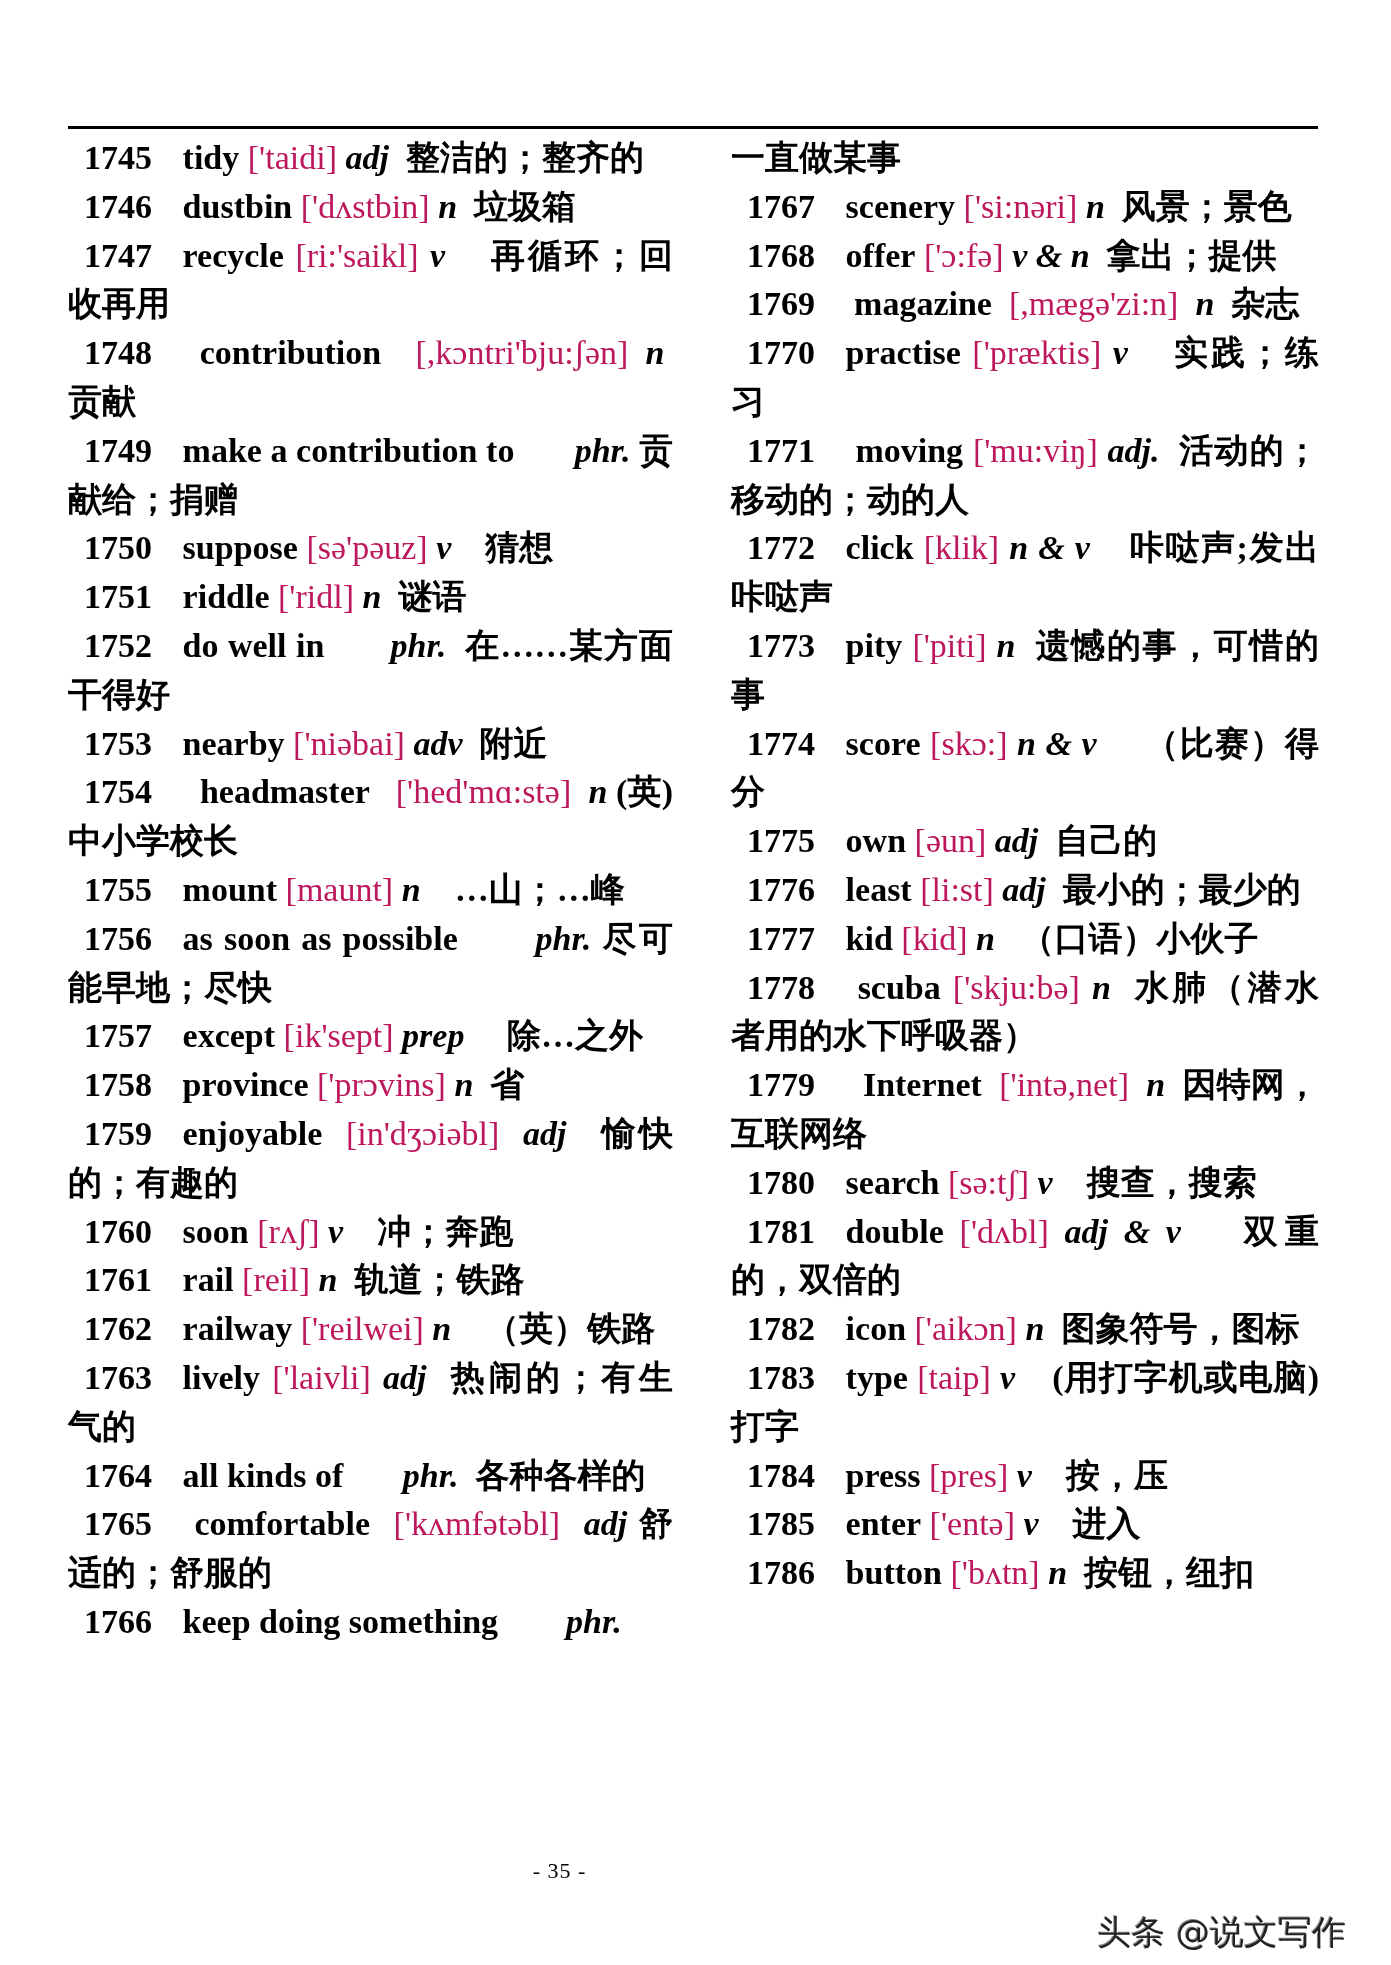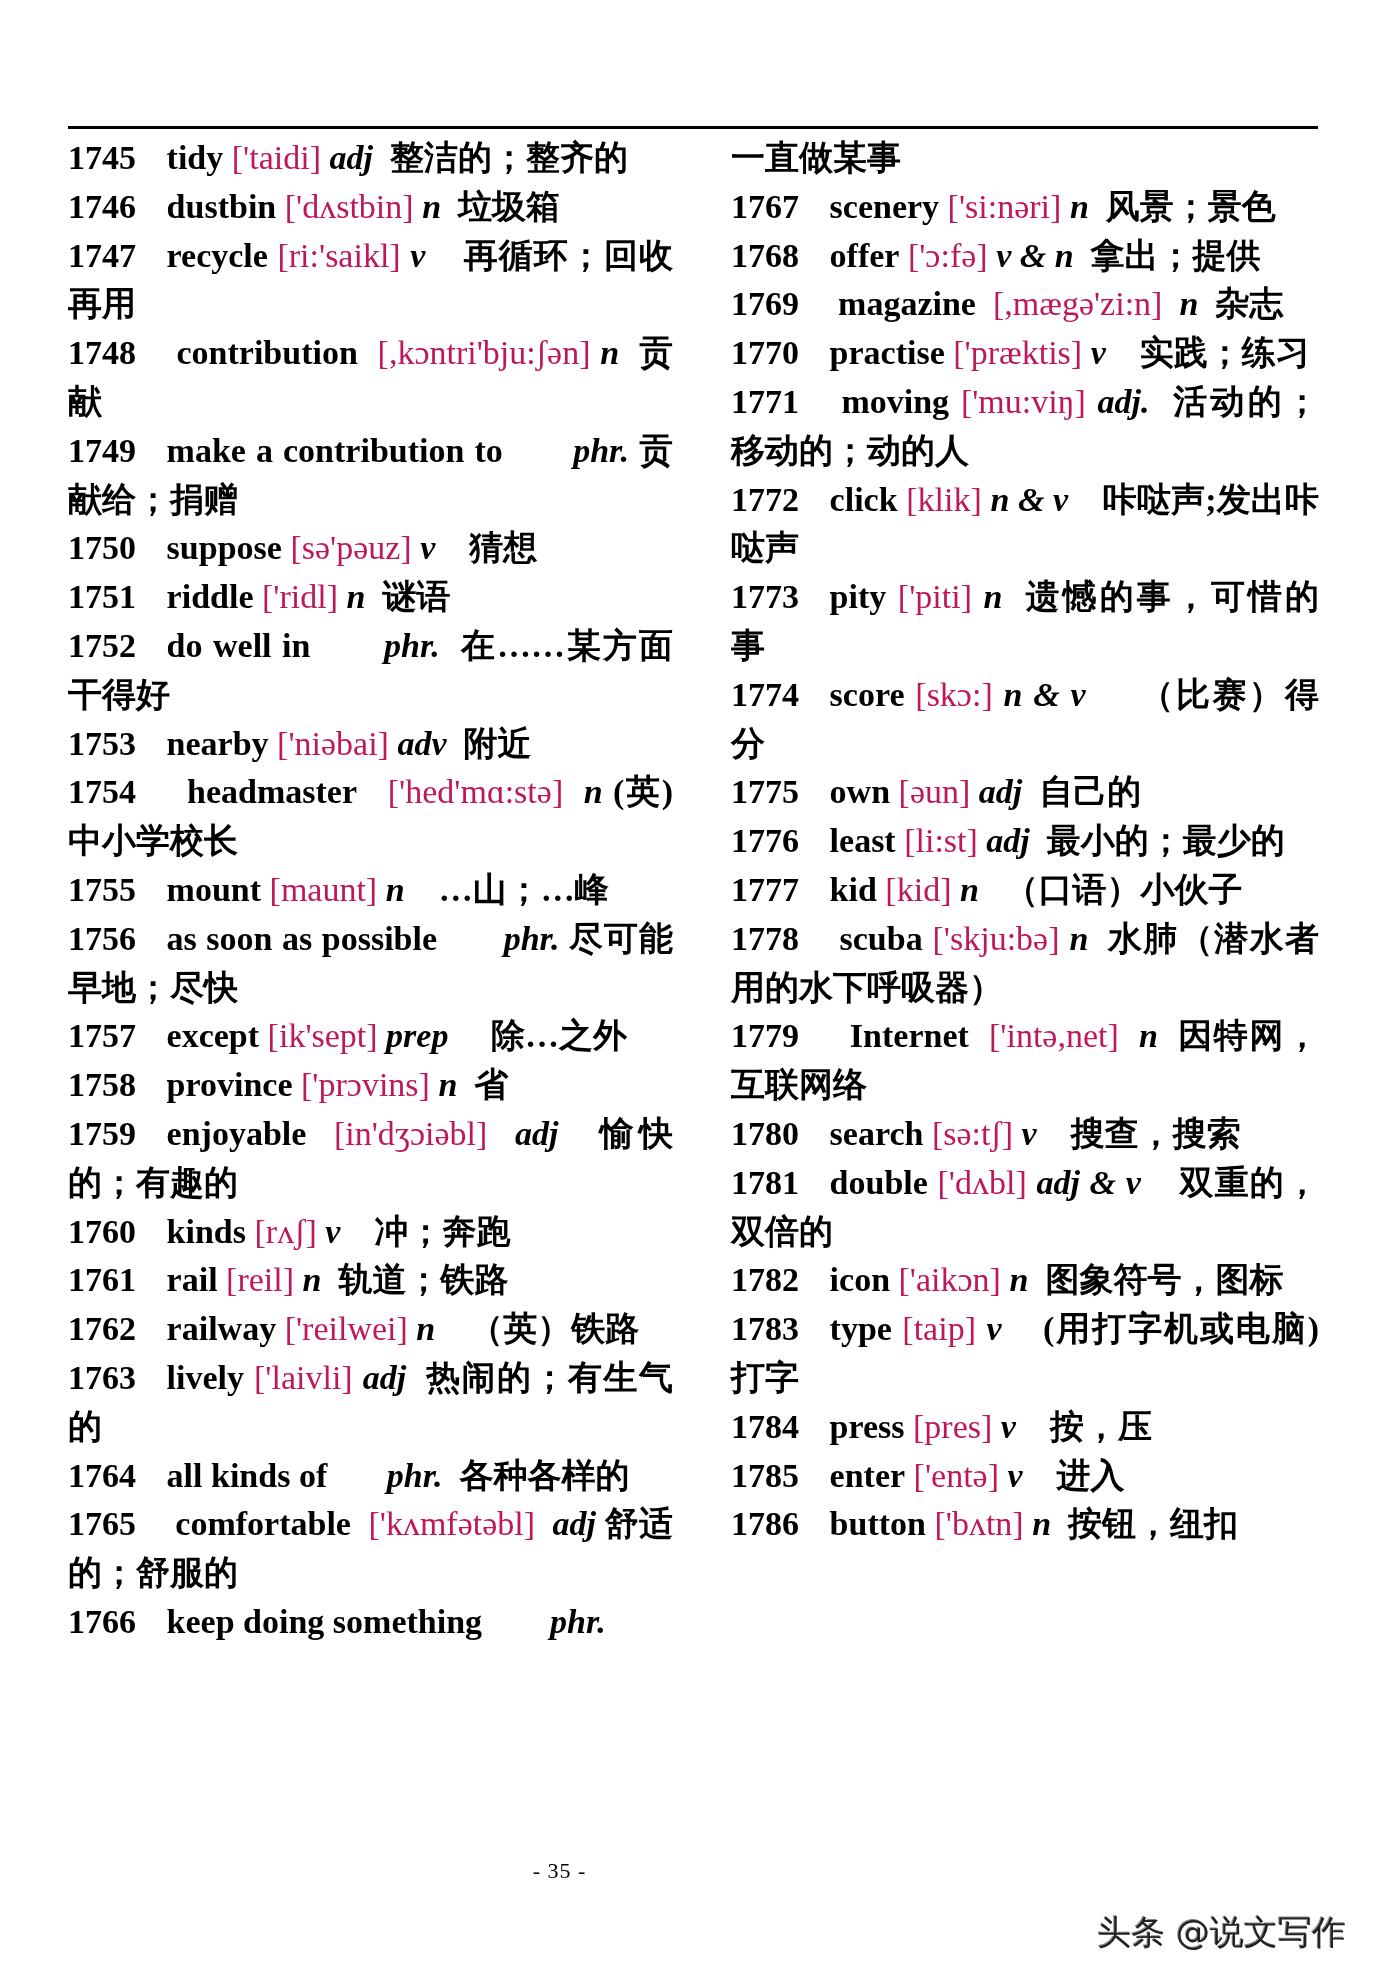--- a/index.html
+++ b/index.html
@@ -12,21 +12,21 @@
       position: absolute; left: 68px; top: 126px; width: 1250px; height: 3px; background: #000;
     }
     .col {
       position: absolute; top: 134px; width: 605px;
       font-size: 34px; line-height: 48.8px;
       text-align: justify;
     }
     .col.left { left: 68px; }
     .col.right { left: 731px; width: 588px; }
     .entry { margin: 0; }
-    .num { font-weight: bold; margin-right: 0.9em; }
+    .num { font-weight: bold; margin-right: 0.9em; margin-left: 16px; }
     .word { font-weight: bold; }
     .ipa { color: #be185d; font-weight: normal; }
     .pos { font-weight: bold; font-style: italic; }
     .zh { font-weight: bold; }
     .page-num {
       position: absolute; left: 0; width: 1119px; top: 1858px; text-align: center;
       font-size: 22px; letter-spacing: 1px;
     }
     .watermark {
       position: absolute; right: 45px; top: 1910px;
@@ -48,21 +48,21 @@
   <p class="entry"><span class="num">1750</span><span class="word">suppose</span> <span class="ipa">[sə'pəuz]</span> <span class="pos">v</span>&nbsp;&nbsp;&nbsp; <span class="zh">猜想</span></p>
   <p class="entry"><span class="num">1751</span><span class="word">riddle</span> <span class="ipa">['ridl]</span> <span class="pos">n</span>&nbsp; <span class="zh">谜语</span></p>
   <p class="entry"><span class="num">1752</span><span class="word">do well in</span>&nbsp;&nbsp;&nbsp;&nbsp;&nbsp;&nbsp; <span class="pos">phr.</span>&nbsp; <span class="zh">在……某方面干得好</span></p>
   <p class="entry"><span class="num">1753</span><span class="word">nearby</span> <span class="ipa">['niəbai]</span> <span class="pos">adv</span>&nbsp; <span class="zh">附近</span></p>
   <p class="entry"><span class="num">1754</span>&nbsp;&nbsp;<span class="word">headmaster</span>&nbsp;&nbsp; <span class="ipa">['hed'mɑ:stə]</span>&nbsp; <span class="pos">n</span> <span class="zh">(英)中小学校长</span></p>
   <p class="entry"><span class="num">1755</span><span class="word">mount</span> <span class="ipa">[maunt]</span> <span class="pos">n</span>&nbsp;&nbsp;&nbsp; <span class="zh">…山；…峰</span></p>
   <p class="entry"><span class="num">1756</span><span class="word">as soon as possible</span>&nbsp;&nbsp;&nbsp;&nbsp;&nbsp;&nbsp; <span class="pos">phr.</span> <span class="zh">尽可能早地；尽快</span></p>
   <p class="entry"><span class="num">1757</span><span class="word">except</span> <span class="ipa">[ik'sept]</span> <span class="pos">prep</span>&nbsp;&nbsp;&nbsp;&nbsp; <span class="zh">除…之外</span></p>
   <p class="entry"><span class="num">1758</span><span class="word">province</span> <span class="ipa">['prɔvins]</span> <span class="pos">n</span>&nbsp; <span class="zh">省</span></p>
   <p class="entry"><span class="num">1759</span><span class="word">enjoyable</span>&nbsp; <span class="ipa">[in'dʒɔiəbl]</span>&nbsp; <span class="pos">adj</span>&nbsp;&nbsp; <span class="zh">愉快的；有趣的</span></p>
-  <p class="entry"><span class="num">1760</span><span class="word">kinds</span> <span class="ipa">[rʌʃ]</span> <span class="pos">v</span>&nbsp;&nbsp;&nbsp; <span class="zh">冲；奔跑</span></p>
+  <p class="entry"><span class="num">1760</span><span class="word">soon</span> <span class="ipa">[rʌʃ]</span> <span class="pos">v</span>&nbsp;&nbsp;&nbsp; <span class="zh">冲；奔跑</span></p>
   <p class="entry"><span class="num">1761</span><span class="word">rail</span> <span class="ipa">[reil]</span> <span class="pos">n</span>&nbsp; <span class="zh">轨道；铁路</span></p>
   <p class="entry"><span class="num">1762</span><span class="word">railway</span> <span class="ipa">['reilwei]</span> <span class="pos">n</span>&nbsp;&nbsp;&nbsp; <span class="zh">（英）铁路</span></p>
   <p class="entry"><span class="num">1763</span><span class="word">lively</span> <span class="ipa">['laivli]</span> <span class="pos">adj</span>&nbsp; <span class="zh">热闹的；有生气的</span></p>
   <p class="entry"><span class="num">1764</span><span class="word">all kinds of</span>&nbsp;&nbsp;&nbsp;&nbsp;&nbsp;&nbsp; <span class="pos">phr.</span>&nbsp; <span class="zh">各种各样的</span></p>
   <p class="entry"><span class="num">1765</span>&nbsp;<span class="word">comfortable</span>&nbsp; <span class="ipa">['kʌmfətəbl]</span>&nbsp; <span class="pos">adj</span> <span class="zh">舒适的；舒服的</span></p>
   <p class="entry"><span class="num">1766</span><span class="word">keep doing something</span>&nbsp;&nbsp;&nbsp;&nbsp;&nbsp;&nbsp;&nbsp; <span class="pos">phr.</span></p>
 </div>
 
 <div class="col right">
   <p class="entry"><span class="zh">一直做某事</span></p>

